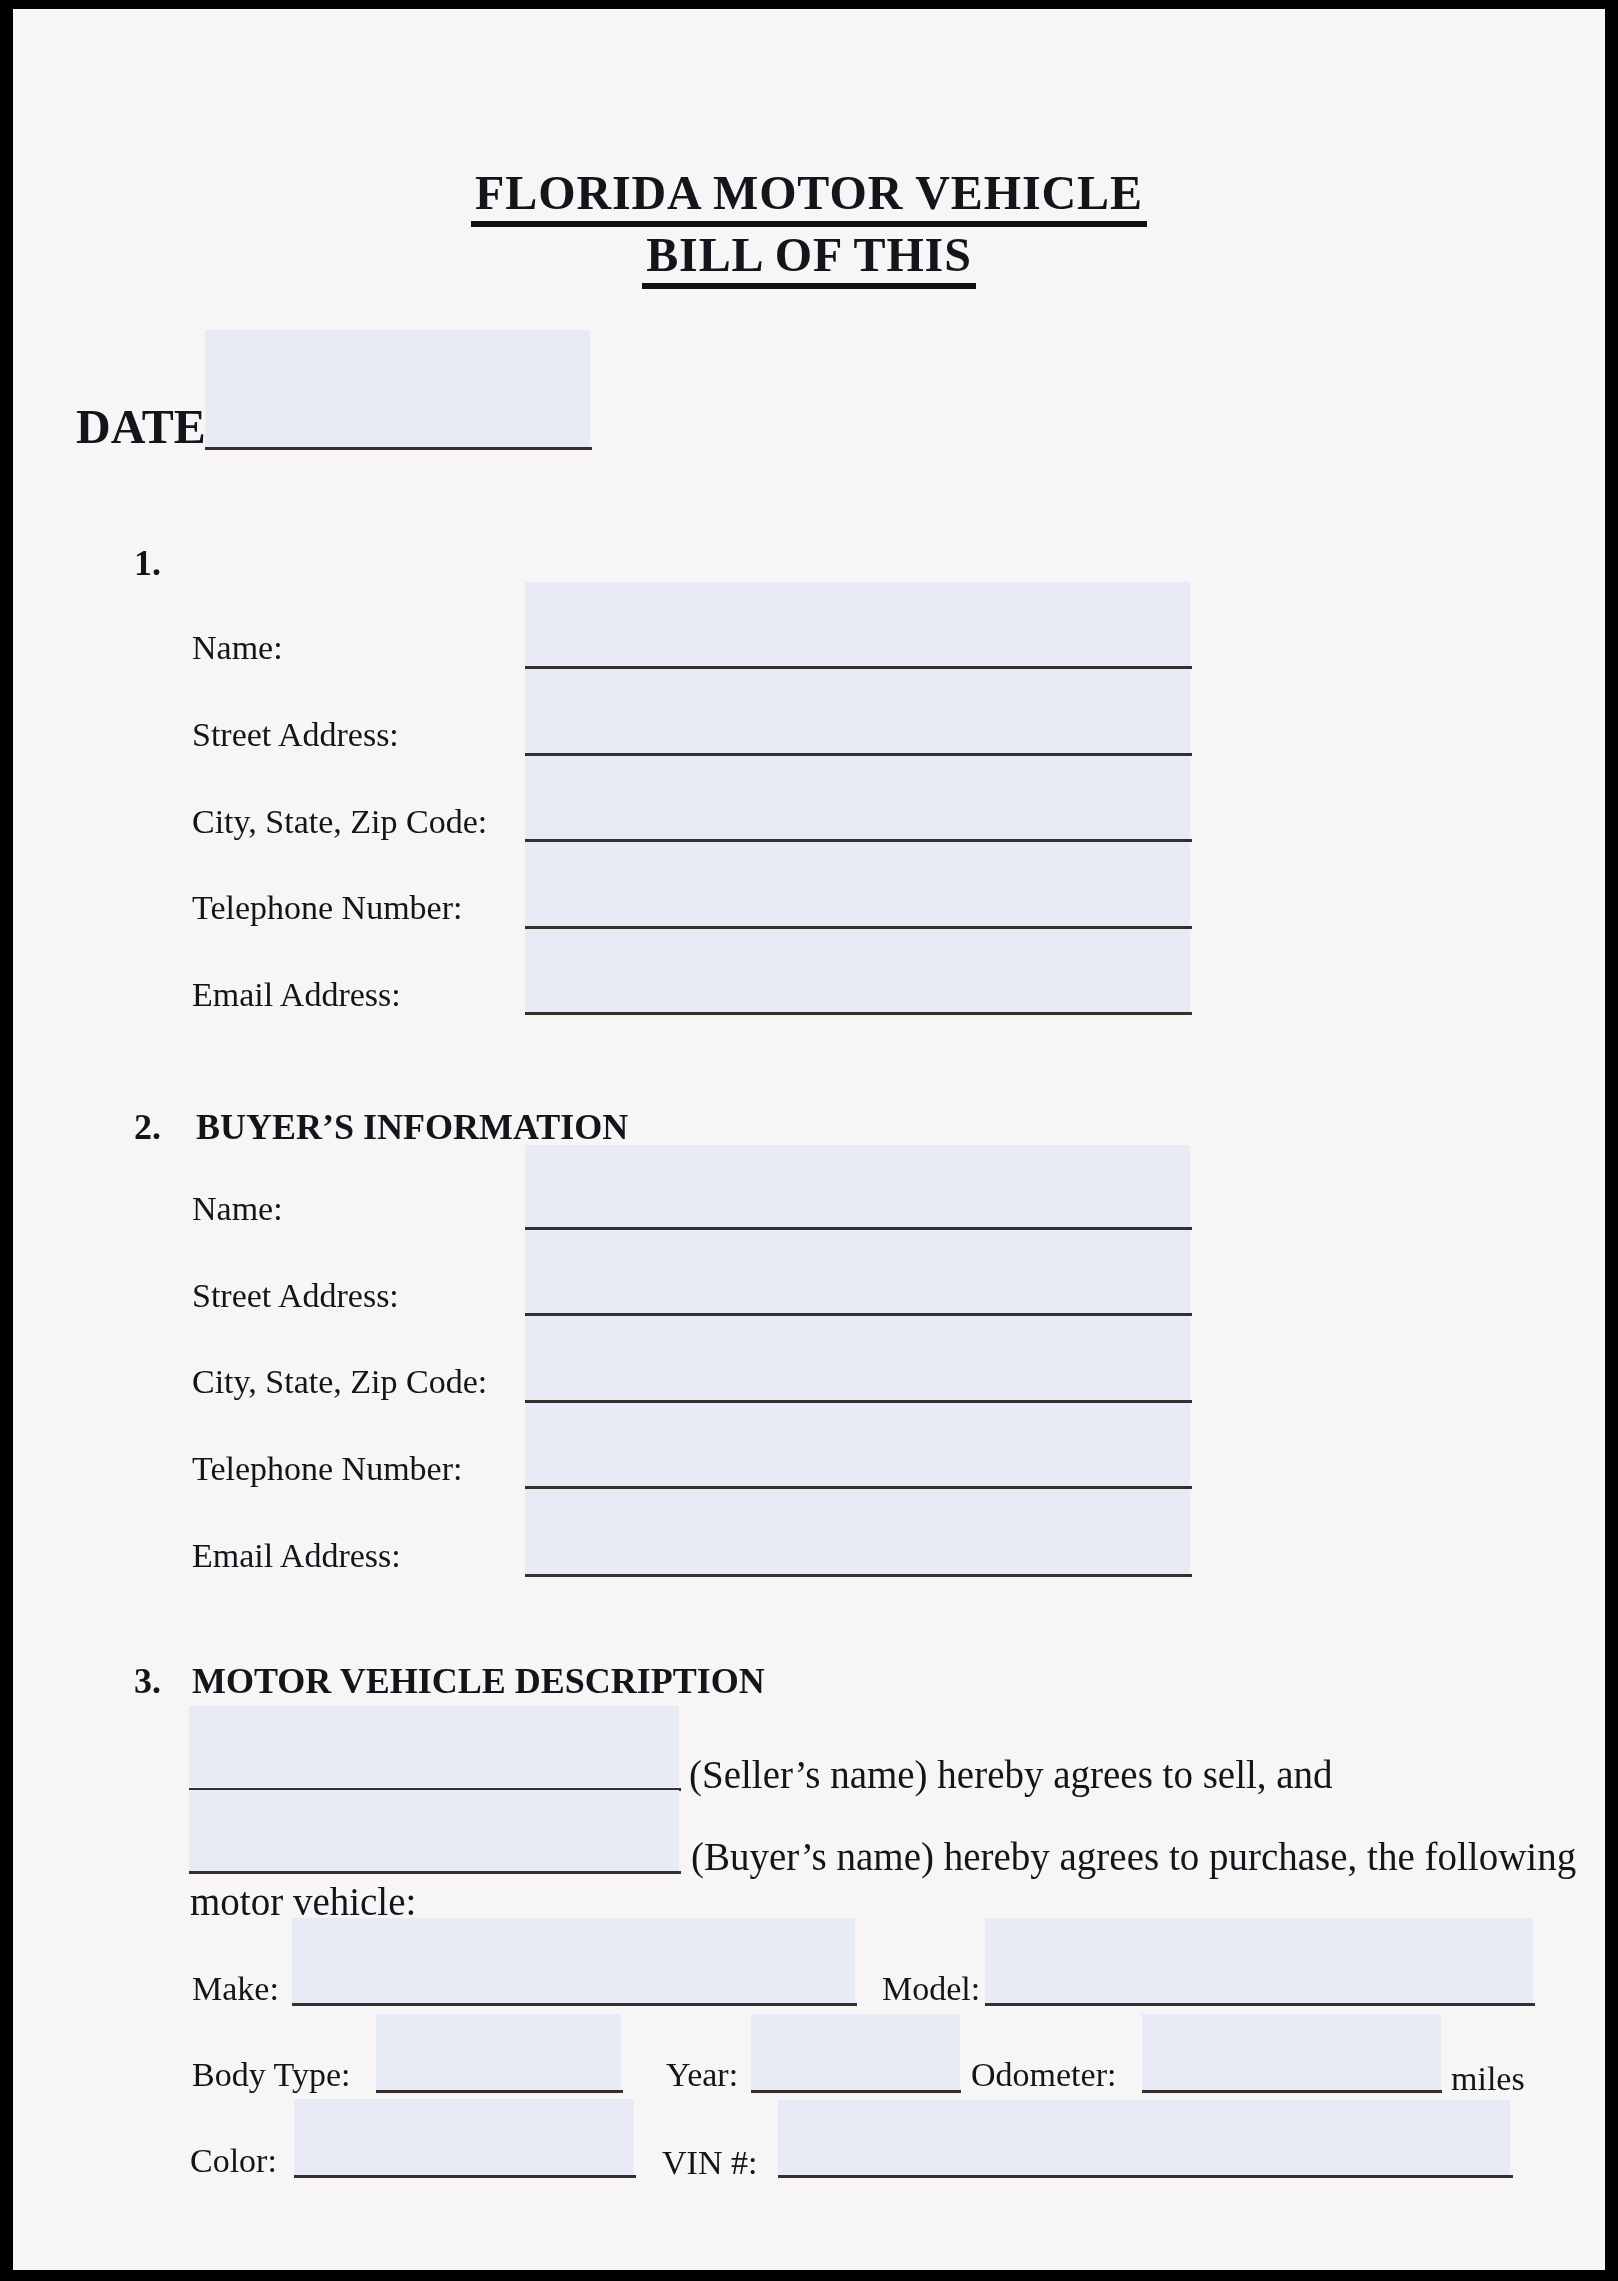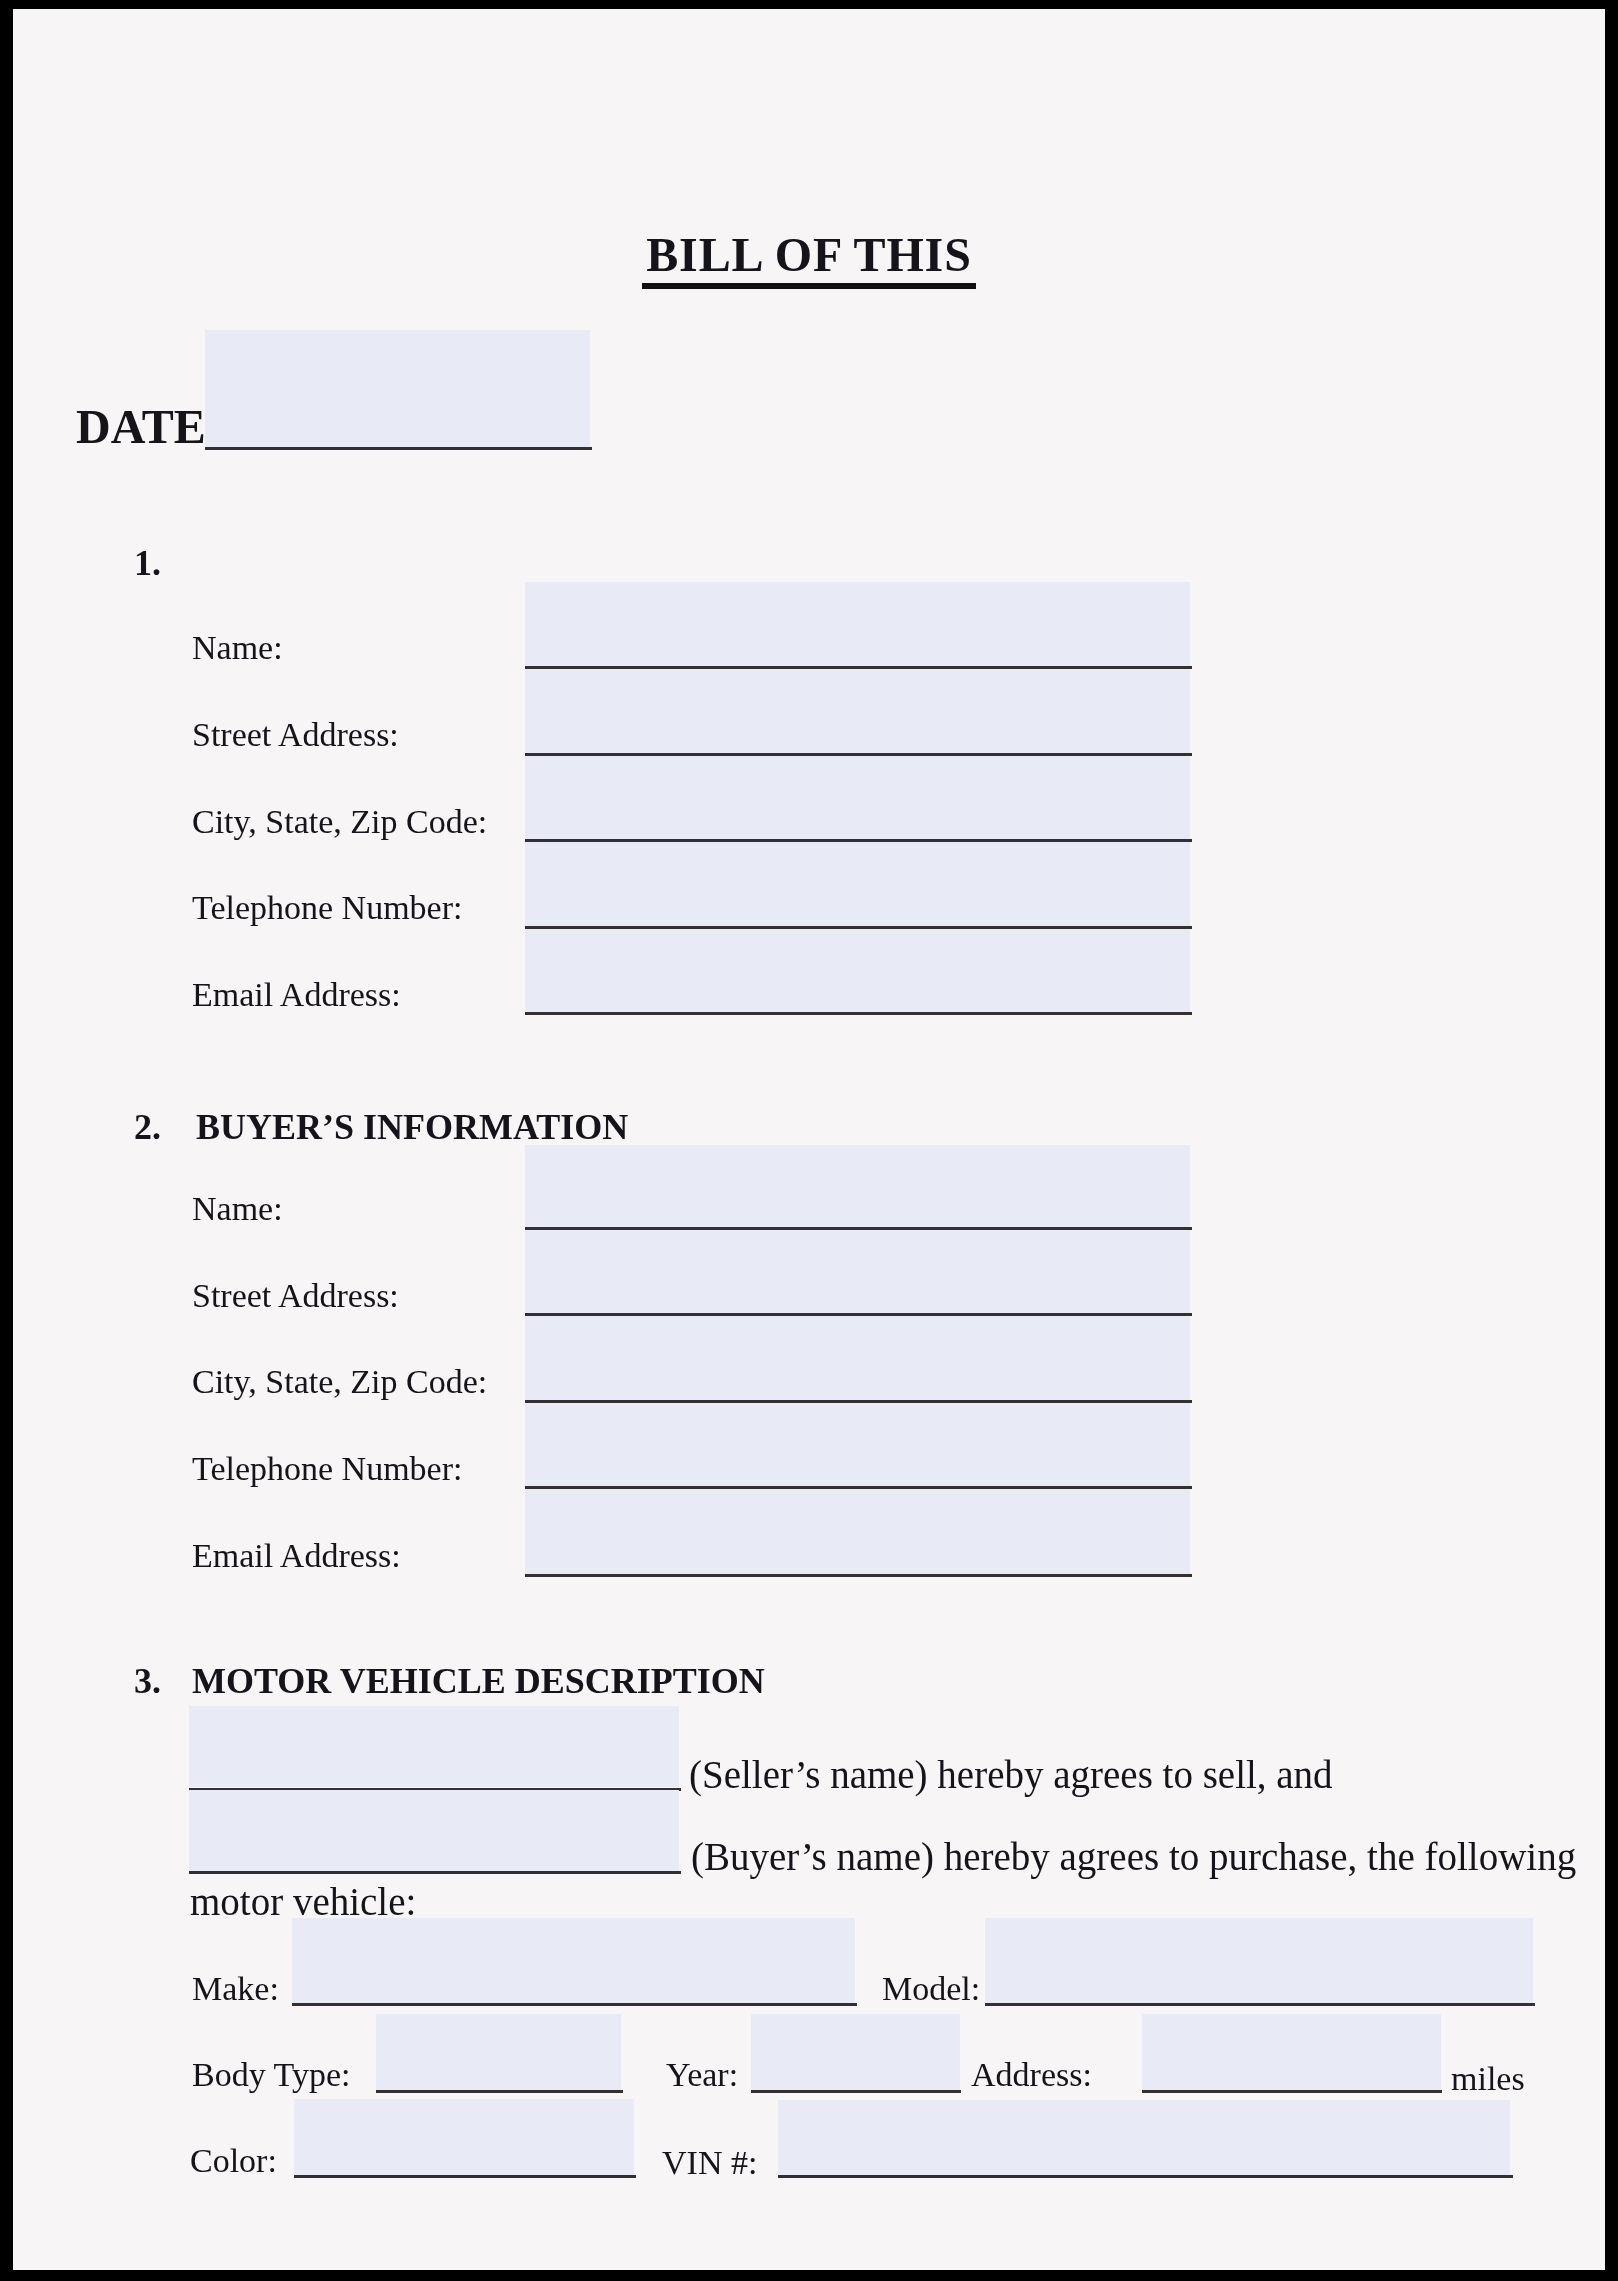--- a/index.html
+++ b/index.html
@@ -17,20 +17,23 @@
   .trow{position:absolute;left:0;width:100%;text-align:center;}
   .t1{display:inline-block;font-size:48px;font-weight:bold;line-height:1;letter-spacing:0.9px;
       border-bottom:6.2px solid #111;padding:0 4.5px 3.6px 4.5px;}
 </style>
 </head>
 <body>
 
 <div class="frame">
   <div class="page"></div>
 
+  <div class="trow" style="top:169px">
+    <span class="t1">FLORIDA MOTOR VEHICLE</span>
+  </div>
   <div class="trow" style="top:231px">
     <span class="t1">BILL OF THIS</span>
   </div>
 
   <div class="lbl b54" style="left:76px;top:403px">DATE:</div>
   <div class="fill" style="left:205px;top:330px;width:385px;height:118px"></div>
   <div class="rule" style="left:205px;top:447px;width:387px"></div>
 
 
   <div class="lbl b40" style="left:134px;top:545px">1.</div>
@@ -96,21 +99,21 @@
   <div class="rule" style="left:985px;top:2003px;width:550px"></div>
 
   <div class="lbl f38" style="left:192px;top:2058px">Body Type:</div>
   <div class="fill" style="left:376px;top:2014px;width:245px;height:76px"></div>
   <div class="rule" style="left:376px;top:2090px;width:247px"></div>
 
   <div class="lbl f38" style="left:666px;top:2058px">Year:</div>
   <div class="fill" style="left:751px;top:2014px;width:209px;height:76px"></div>
   <div class="rule" style="left:751px;top:2090px;width:210px"></div>
 
-  <div class="lbl f38" style="left:971px;top:2058px">Address:</div>
+  <div class="lbl f38" style="left:971px;top:2058px">Odometer:</div>
   <div class="fill" style="left:1142px;top:2014px;width:299px;height:76px"></div>
   <div class="rule" style="left:1142px;top:2090px;width:300px"></div>
   <div class="lbl f38" style="left:1451px;top:2062px">miles</div>
 
   <div class="lbl f38" style="left:190px;top:2144px">Color:</div>
   <div class="fill" style="left:294px;top:2099px;width:340px;height:77px"></div>
   <div class="rule" style="left:294px;top:2175px;width:342px"></div>
 
   <div class="lbl f38" style="left:662px;top:2146px">VIN #:</div>
   <div class="fill" style="left:778px;top:2100px;width:732px;height:75px"></div>

